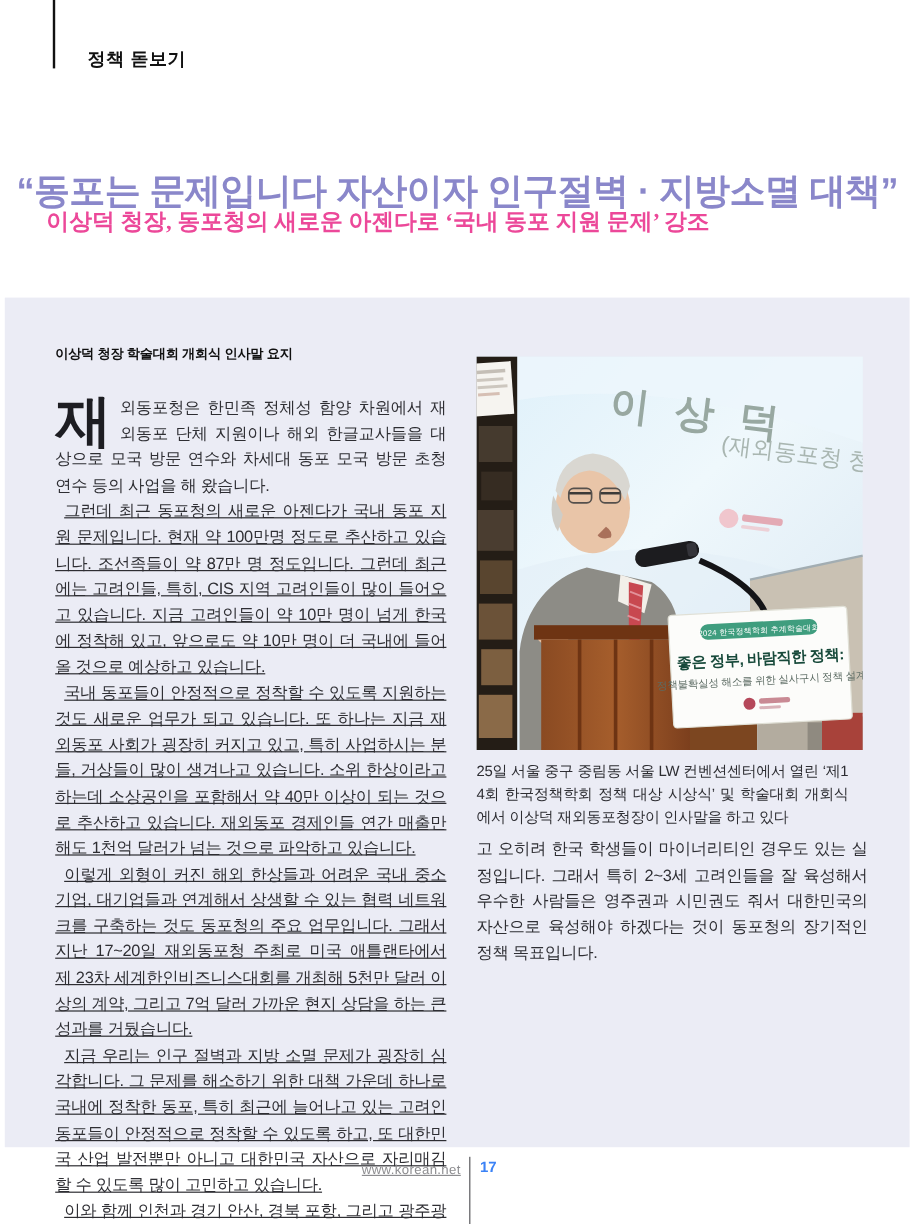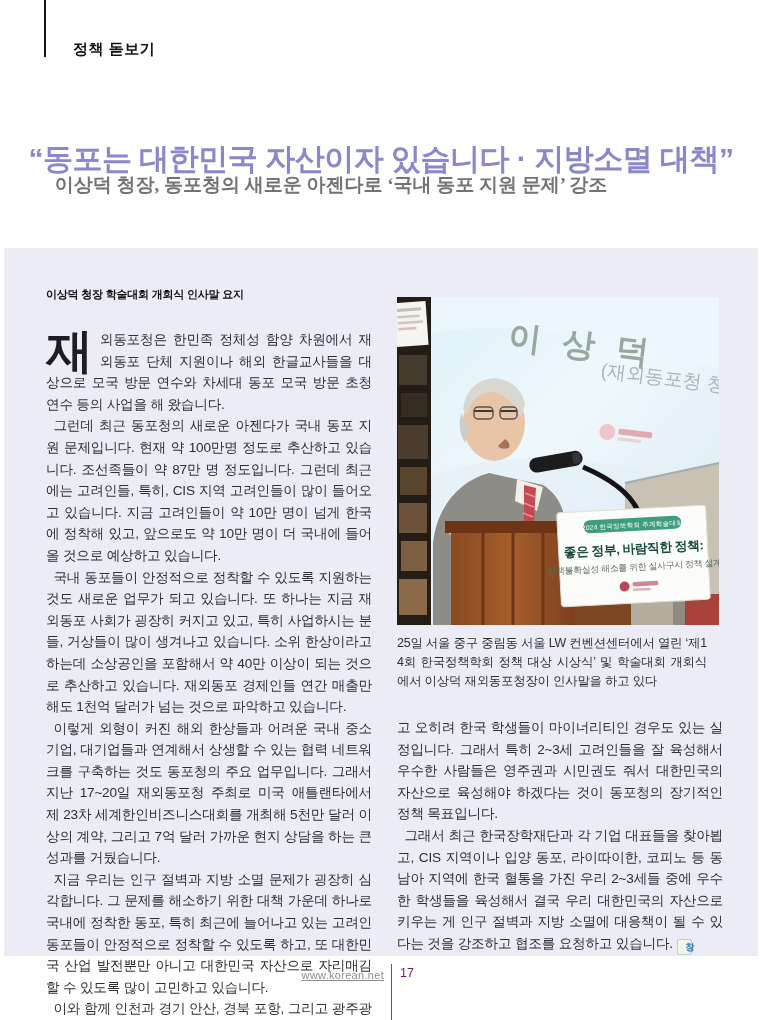--- a/index.html
+++ b/index.html
@@ -12,70 +12,70 @@
   }
   
   .kicker-rule{position:absolute;left:44px;top:0;width:2px;height:57px;background:#111;}
   .kicker{position:absolute;left:53px;top:40px;font-size:15px;font-weight:bold;color:#111;letter-spacing:0.5px;margin-left:20px;}
   
   .title{
     position:absolute;left:0;top:119px;width:762px;text-align:center;
     font-size:30px;font-weight:800;color:#8a87ca;letter-spacing:-0.5px;white-space:nowrap;
   }
   .subtitle{
-    position:absolute;left:16px;top:172px;width:630px;text-align:center;
+    position:absolute;left:0;top:172px;width:630px;text-align:center;
     font-family:"Liberation Serif","DejaVu Serif",serif;
-    font-size:19px;font-weight:600;color:#737373;white-space:nowrap;
+    font-size:19px;font-weight:600;color:#ec4899;white-space:nowrap;
   }
   
   .panel{position:absolute;left:4px;top:248px;width:754px;height:708px;background:#ebecf5;}
   
   .col-left{position:absolute;left:46px;top:287px;width:326px;}
   .col-right{position:absolute;left:397px;top:297px;width:326px;}
   .section-head{font-size:11px;font-weight:bold;color:#101010;margin:0 0 27px 0;letter-spacing:-0.2px;}
   .body-p{
     margin:0;font-size:13.6px;line-height:21.6px;color:#2e2e33;
     text-align:justify;word-break:break-all;letter-spacing:-0.2px;
   }
-  .body-p.indent{text-indent:0.55em;}
+  .body-p.indent{text-indent:0.55em;text-decoration:underline;}
   .dropcap{
     float:left;font-size:47px;line-height:38px;font-weight:600;color:#1d1d22;
     padding:3px 7px 0 0;text-indent:0;
   }
   
   .photo{display:block;width:322px;height:328px;}
   .caption{
     margin:9px 16px 0 0;font-size:12.4px;line-height:19px;color:#2d2d32;
     text-align:justify;word-break:break-all;letter-spacing:-0.2px;
   }
-  .right-text{margin-top:26px;}
+  .right-text{margin-top:6px;}
   .right-text .body-p + .body-p{margin-top:0;}
   .end-mark{
     display:inline-block;width:13px;height:14px;margin-left:4px;vertical-align:-2px;
     background:linear-gradient(135deg,#fdf7e2 0%,#eef7ee 55%,#e4effb 100%);
     border:1px solid #c9c9d2;border-radius:2px;
     font-size:9px;line-height:14px;text-align:center;font-weight:bold;color:#2a6fb0;
   }
   
   .footer-url{
     position:absolute;left:0;top:969px;width:384px;text-align:right;
     font-size:11px;color:#8d8d90;letter-spacing:0.3px;text-decoration:underline;
   }
   .footer-rule{position:absolute;left:391px;top:964px;width:1px;height:56px;background:#5a5a5e;}
-  .footer-page{position:absolute;left:400px;top:966px;font-size:12.5px;font-weight:normal;color:#701a75;}
+  .footer-page{position:absolute;left:400px;top:966px;font-size:12.5px;font-weight:bold;color:#3b82f6;}
 </style>
 </head>
 <body>
 
 <div class="page">
 
   <div class="kicker-rule"></div>
   <div class="kicker">정책 돋보기</div>
 
-  <h1 class="title">“동포는 대한민국 자산이자 있습니다 · 지방소멸 대책”</h1>
+  <h1 class="title">“동포는 문제입니다 자산이자 인구절벽 · 지방소멸 대책”</h1>
   <div class="subtitle">이상덕 청장, 동포청의 새로운 아젠다로 ‘국내 동포 지원 문제’ 강조</div>
 
   <div class="panel"></div>
 
   <div class="col-left">
     <h2 class="section-head">이상덕 청장 학술대회 개회식 인사말 요지</h2>
     <p class="body-p"><span class="dropcap">재</span><span>외동포청은 한민족 정체성 함양 차원에서 재외동포 단체 지원이나 해외 한글교사들을 대상으로 모국 방문 연수와 차세대 동포 모국 방문 초청 연수 등의 사업을 해 왔습니다.</span></p>
     <div>
         <p class="body-p indent">그런데 최근 동포청의 새로운 아젠다가 국내 동포 지원 문제입니다. 현재 약 100만명 정도로 추산하고 있습니다. 조선족들이 약 87만 명 정도입니다. 그런데 최근에는 고려인들, 특히, CIS 지역 고려인들이 많이 들어오고 있습니다. 지금 고려인들이 약 10만 명이 넘게 한국에 정착해 있고, 앞으로도 약 10만 명이 더 국내에 들어올 것으로 예상하고 있습니다.</p>
         <p class="body-p indent">국내 동포들이 안정적으로 정착할 수 있도록 지원하는 것도 새로운 업무가 되고 있습니다. 또 하나는 지금 재외동포 사회가 굉장히 커지고 있고, 특히 사업하시는 분들, 거상들이 많이 생겨나고 있습니다. 소위 한상이라고 하는데 소상공인을 포함해서 약 40만 이상이 되는 것으로 추산하고 있습니다. 재외동포 경제인들 연간 매출만 해도 1천억 달러가 넘는 것으로 파악하고 있습니다.</p>
@@ -187,21 +187,20 @@
           <rect x="234" y="285" width="26" height="4.5" rx="2" fill="#c98a94"></rect>
           <rect x="234" y="291.5" width="18" height="2.5" rx="1" fill="#d9b3b9"></rect>
         </g>
       </g>
     </svg>
 
     <p class="caption">25일 서울 중구 중림동 서울 LW 컨벤션센터에서 열린 ‘제14회 한국정책학회 정책 대상 시상식’ 및 학술대회 개회식에서 이상덕 재외동포청장이 인사말을 하고 있다</p>
 
     <div class="right-text">
       <p class="body-p">고 오히려 한국 학생들이 마이너리티인 경우도 있는 실정입니다. 그래서 특히 2~3세 고려인들을 잘 육성해서 우수한 사람들은 영주권과 시민권도 줘서 대한민국의 자산으로 육성해야 하겠다는 것이 동포청의 장기적인 정책 목표입니다.</p>
-      <p class="body-p indent"><span>그래서 최근 한국장학재단과 각 기업 대표들을 찾아뵙고, CIS 지역이나 입양 동포, 라이따이한, 코피노 등 동남아 지역에 한국 혈통을 가진 우리 2~3세들 중에 우수한 학생들을 육성해서 결국 우리 대한민국의 자산으로 키우는 게 인구 절벽과 지방 소멸에 대응책이 될 수 있다는 것을 강조하고 협조를 요청하고 있습니다.</span><span class="end-mark">창</span></p>
     </div>
   </div>
 
   <div class="footer-url">www.korean.net</div>
   <div class="footer-rule"></div>
   <div class="footer-page">17</div>
 
 </div>
 
 </body></html>

